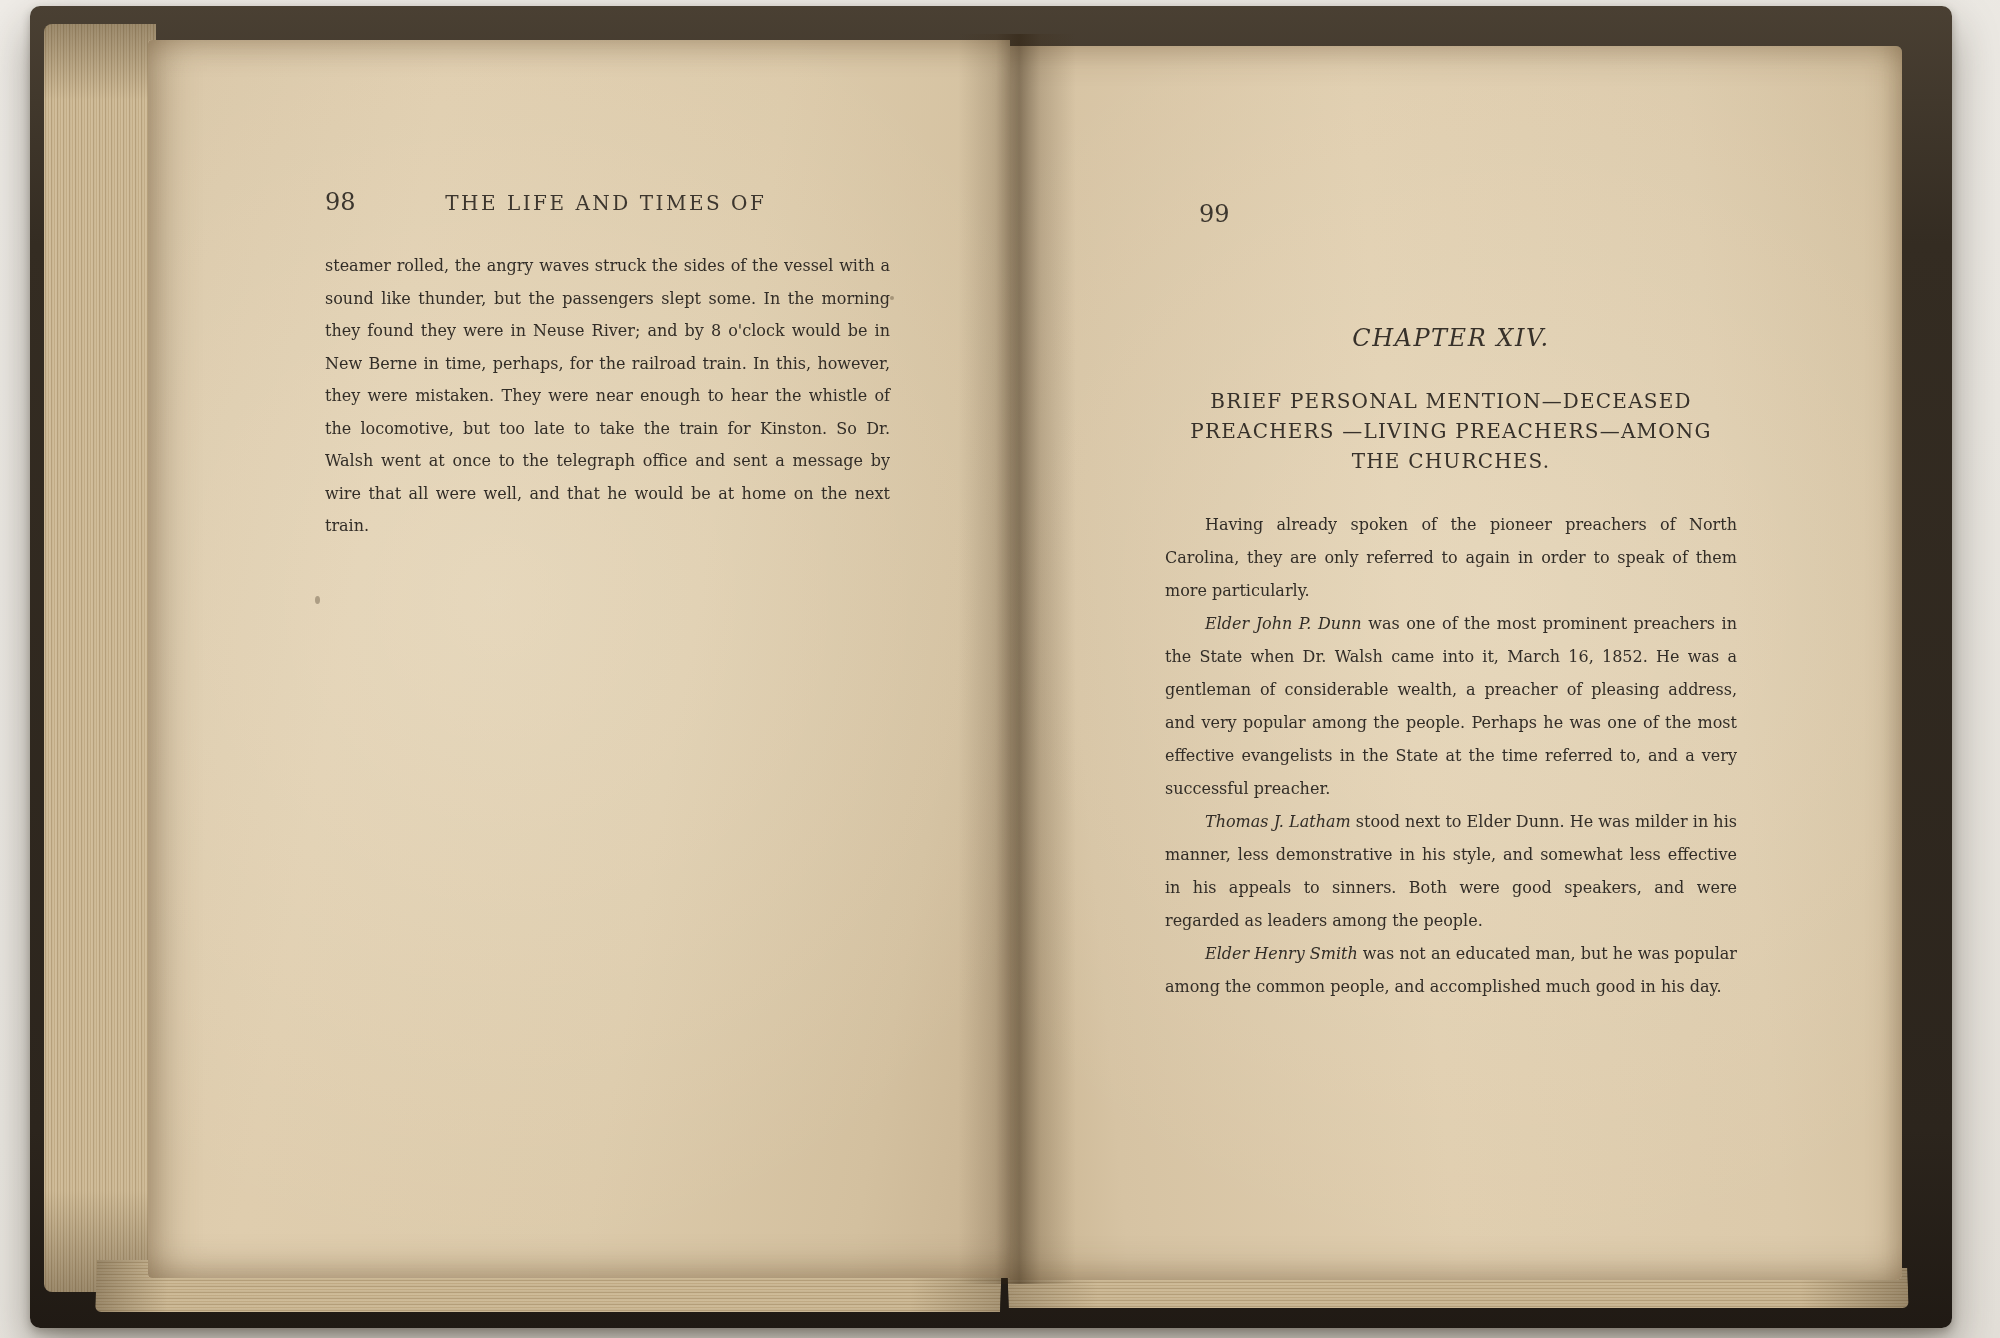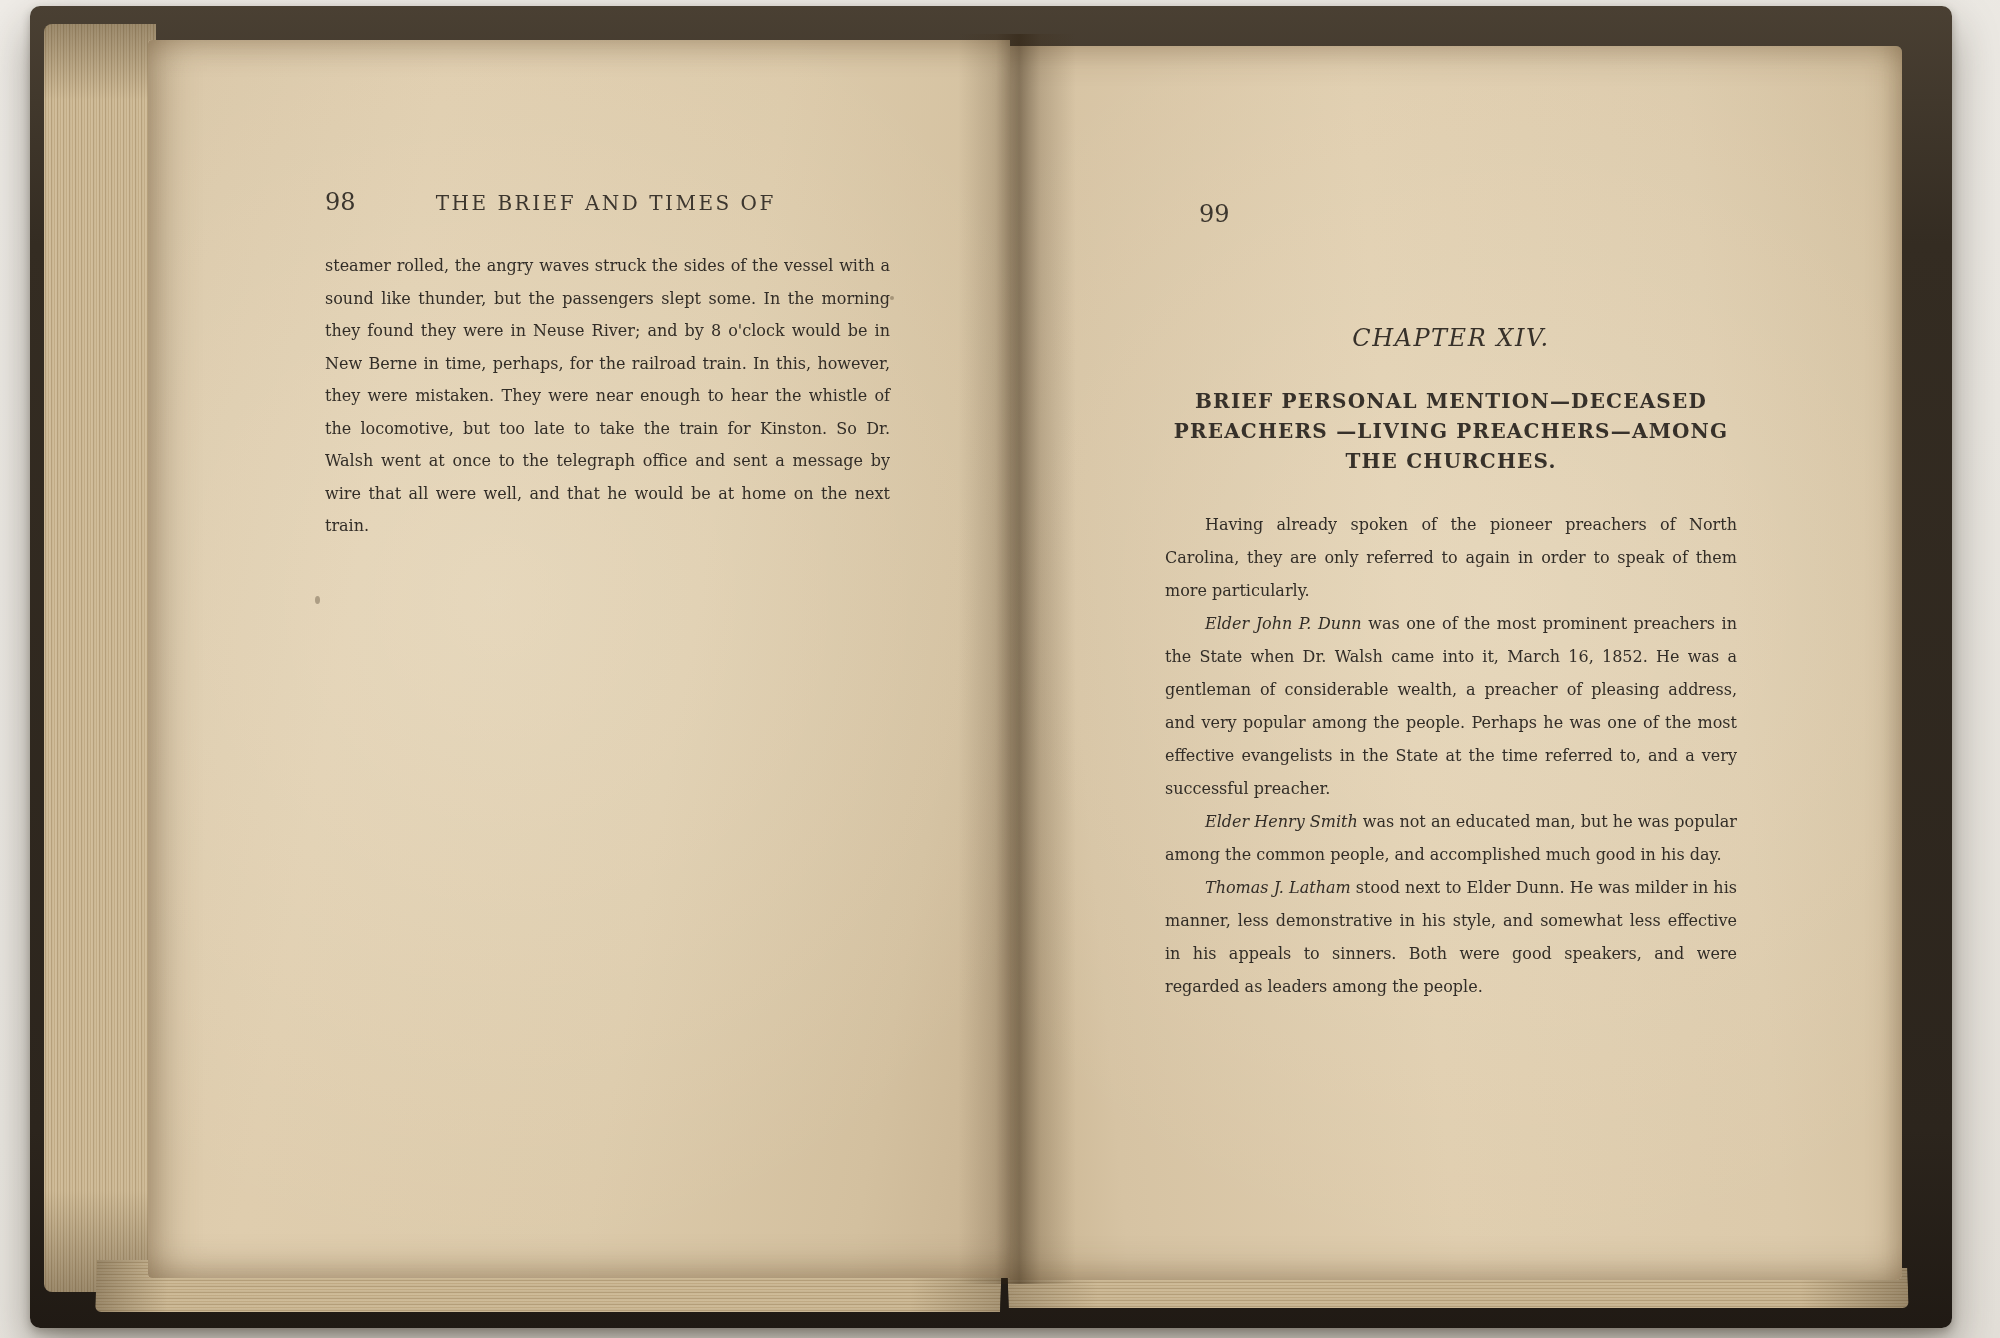--- a/index.html
+++ b/index.html
@@ -137,62 +137,61 @@
     color: #37312a;
   }
   .chapter-subtitle {
     margin-top: 34px;
     text-align: center;
     font-size: 20px;
     line-height: 30px;
     letter-spacing: 1.2px;
     color: #37312a;
     padding: 0 6px;
-    font-weight: bold;
   }
   .body-block-right { margin-top: 32px; }
   
   .speck { position: absolute; border-radius: 50%; background: rgba(70,55,35,0.35); }
 </style>
 </head>
 <body>
 
 <div class="scene">
   <div class="book">
 
     <div class="edge-left"></div>
     <div class="edge-bottom-left"></div>
     <div class="edge-bottom-right"></div>
 
     <div class="page page-left">
       <div class="content-left">
         <div class="running-head">
           <span class="folio">98</span>
-          <span class="title">THE BRIEF AND TIMES OF</span>
+          <span class="title">THE LIFE AND TIMES OF</span>
           <span class="head-spacer"></span>
         </div>
         <p class="body-para"><span>steamer rolled, the angry waves struck the sides of the vessel with a sound like thunder, but the passengers slept some.  In the morning they found they were in Neuse River; and by 8 o'clock would be in New Berne in time, perhaps, for the railroad train.  In this, however, they were mistaken.  They were near enough to hear the whistle of the locomotive, but too late to take the train for Kinston.  So Dr. Walsh went at once to the telegraph office and sent a message by wire that all were well, and that he would be at home on the next train.</span></p>
       </div>
     </div>
 
     <div class="page page-right">
       <div class="content-right">
         <div class="running-head">
           <span class="head-spacer"></span>
           <span class="folio">99</span>
         </div>
 
         <div class="chapter-heading">CHAPTER XIV.</div>
         <div class="chapter-subtitle">BRIEF PERSONAL MENTION—DECEASED PREACHERS —LIVING PREACHERS—AMONG THE CHURCHES.</div>
 
         <div class="body-block-right">
           <p class="body-para indent"><span class="lead-italic"></span><span>Having already spoken of the pioneer preachers of North Carolina, they are only referred to again in order to speak of them more particularly.</span></p>
           <p class="body-para indent"><span class="lead-italic">Elder John P. Dunn</span><span> was one of the most prominent preachers in the State when Dr. Walsh came into it, March 16, 1852.  He was a gentleman of considerable wealth, a preacher of pleasing address, and very popular among the people.  Perhaps he was one of the most effective evangelists in the State at the time referred to, and a very successful preacher.</span></p>
+          <p class="body-para indent"><span class="lead-italic">Thomas J. Latham</span><span> stood next to Elder Dunn.  He was milder in his manner, less demonstrative in his style, and somewhat less effective in his appeals to sinners.  Both were good speakers, and were regarded as leaders among the people.</span></p>
           <p class="body-para indent"><span class="lead-italic">Elder Henry Smith</span><span> was not an educated man, but he was popular among the common people, and accomplished much good in his day.</span></p>
-          <p class="body-para indent"><span class="lead-italic">Thomas J. Latham</span><span> stood next to Elder Dunn.  He was milder in his manner, less demonstrative in his style, and somewhat less effective in his appeals to sinners.  Both were good speakers, and were regarded as leaders among the people.</span></p>
         </div>
       </div>
     </div>
 
     <div class="gutter-shadow"></div>
 
     <div class="speck" style="left:285px; top:590px; width:5px; height:8px;"></div>
     <div class="speck" style="left:860px; top:290px; width:4px; height:4px;"></div>
   </div>
 </div>

